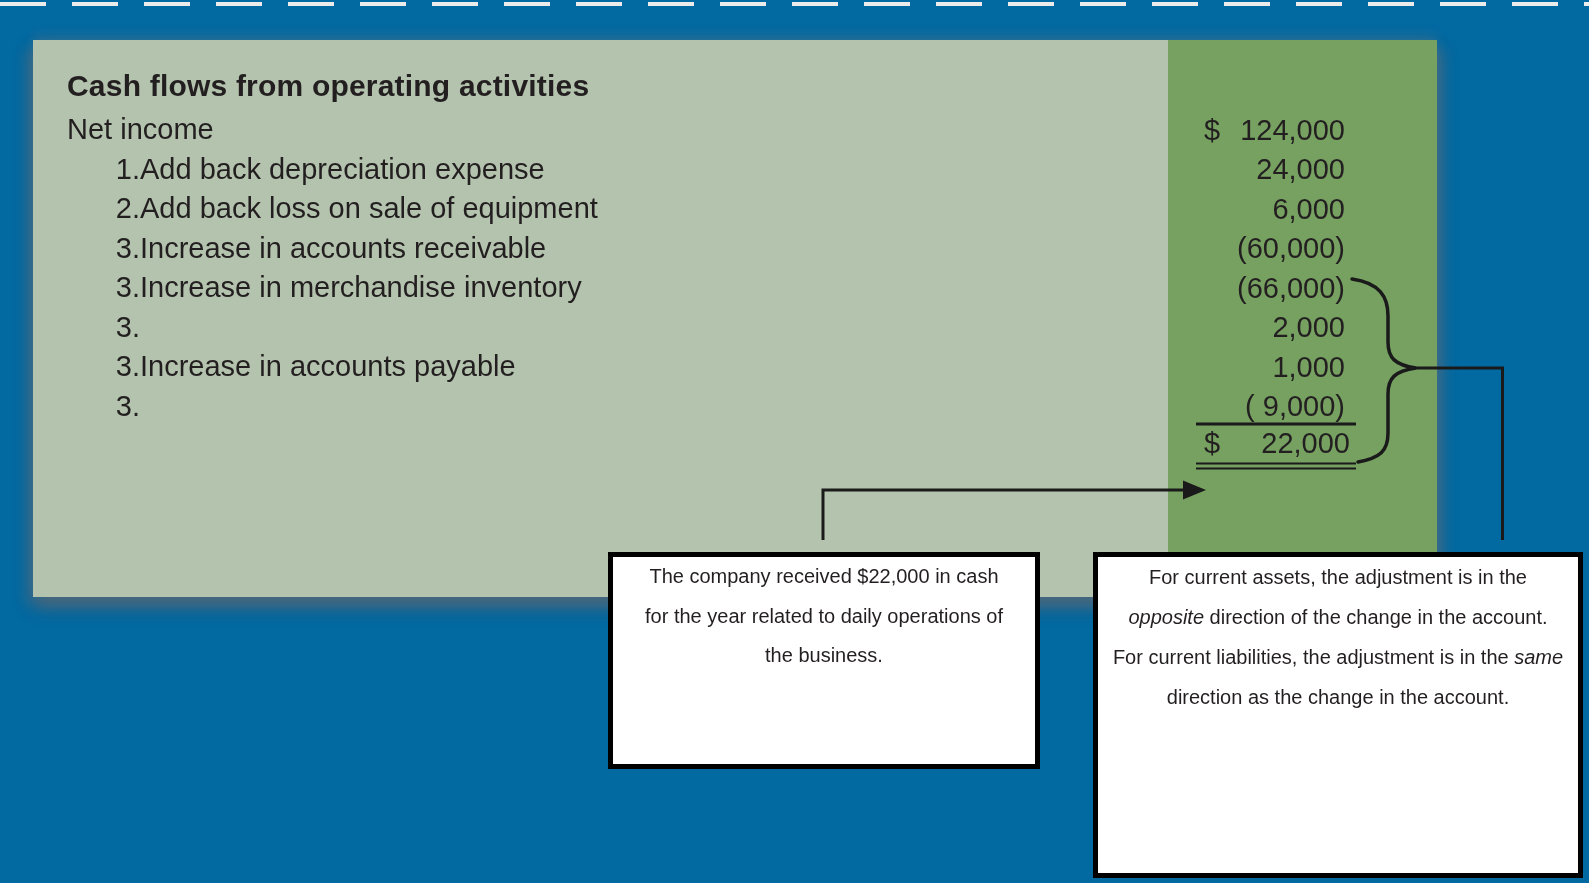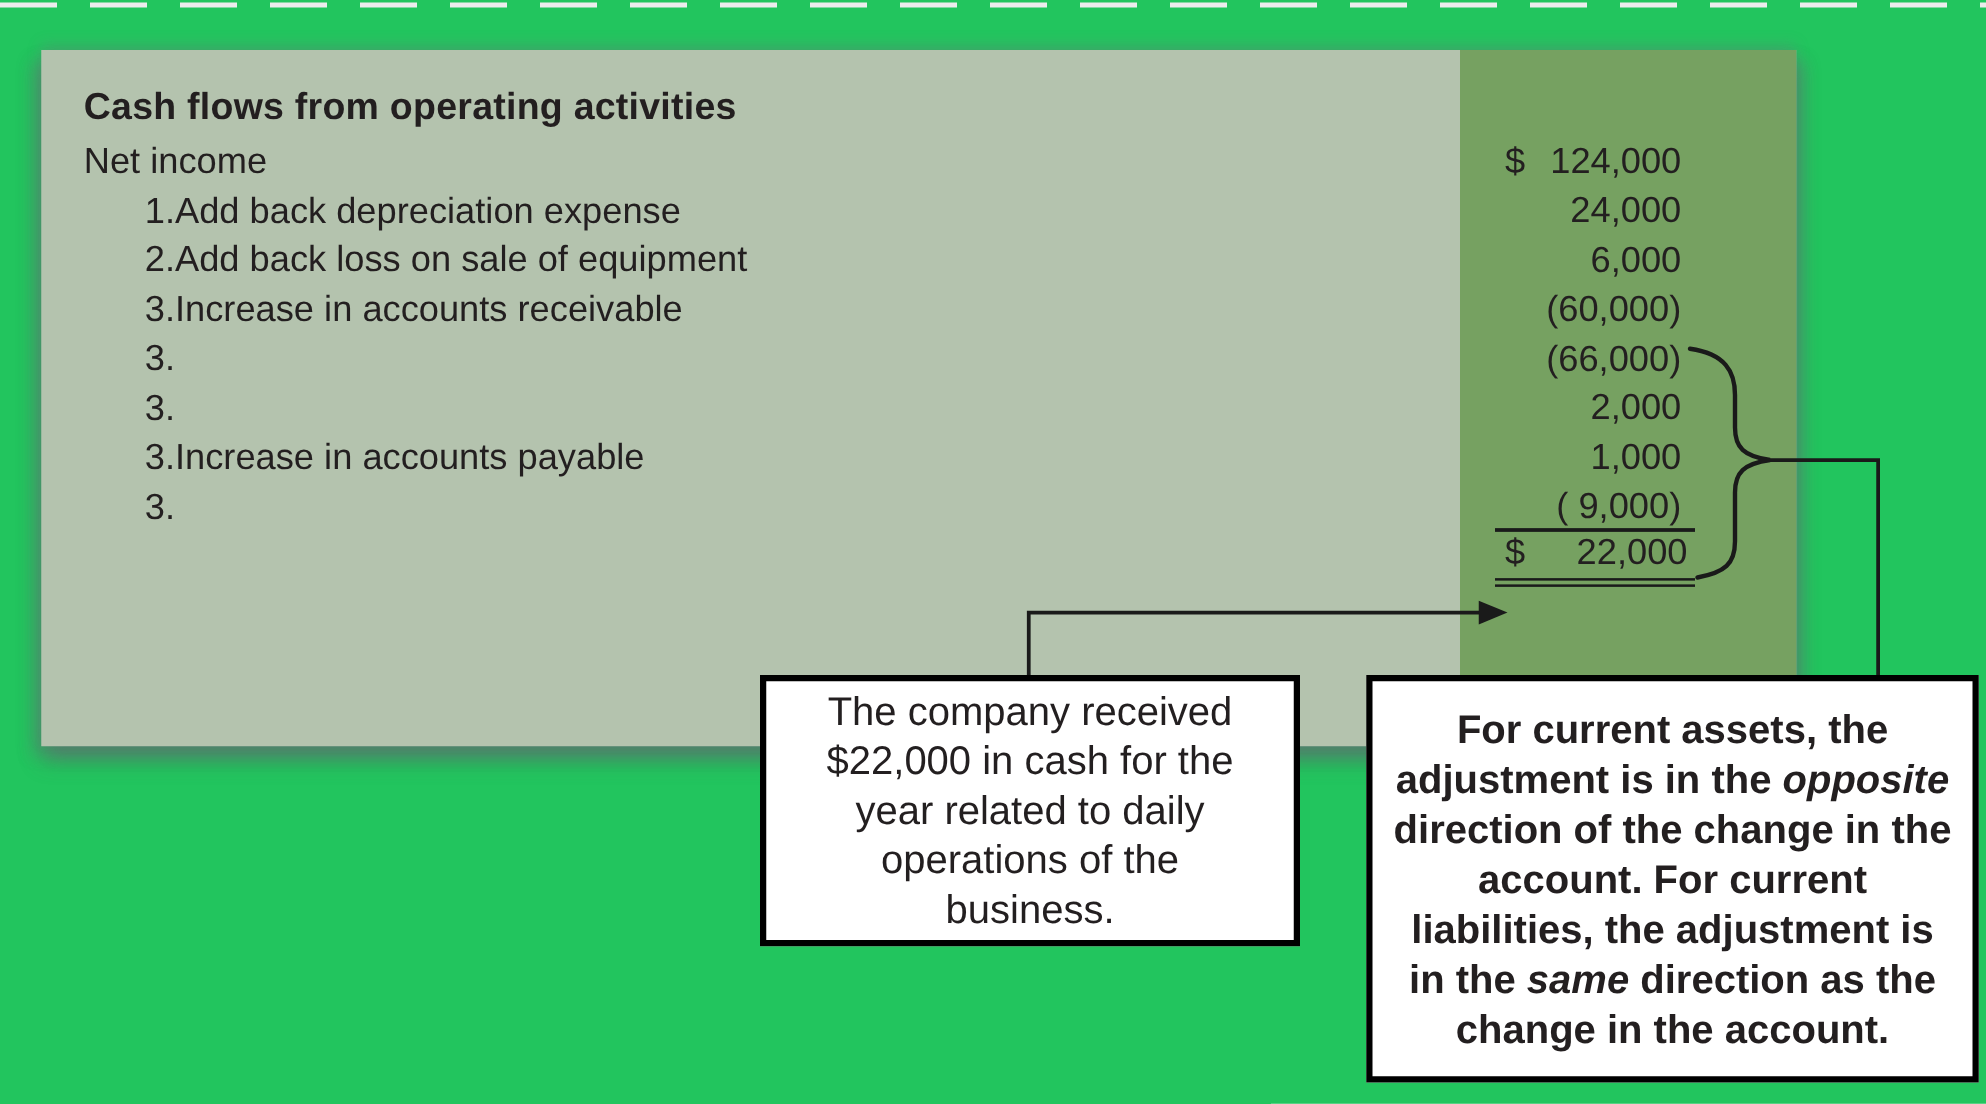--- a/index.html
+++ b/index.html
@@ -1,21 +1,21 @@
 <!DOCTYPE html>
 <html><head>
 <meta charset="utf-8">
 <style>
   html,body{margin:0;padding:0;background:#ffffff;}
   body{
     width:1589px;height:883px;position:relative;overflow:hidden;
     font-family:"Liberation Sans",sans-serif;
     color:var(--ink,#231f20);
   }
-  .canvas{position:absolute;inset:0;background:#22c55e;}
+  .canvas{position:absolute;inset:0;background:#0369a1;}
 
   
   .top-dashes{
     position:absolute;top:2px;left:0;width:100%;height:4px;
     background:repeating-linear-gradient(90deg,#ececec 0 46px,transparent 46px 72px);
   }
 
   
   .panel{
     position:absolute;left:33px;top:40px;width:1404px;height:557px;
@@ -45,25 +45,25 @@
     border-bottom:7px double var(--line,#1a1a1a);
   }
 
   
   svg.overlay{position:absolute;inset:0;width:1589px;height:883px;pointer-events:none;}
 
   
   .callout{
     position:absolute;background:var(--callout-bg,#ffffff);
     border:5px solid var(--callout-border,#000000);box-sizing:border-box;
-    display:flex;align-items:center;justify-content:center;text-align:center;
-    font-size:32px;line-height:39.5px;
+    display:flex;align-items:flex-start;justify-content:center;text-align:center;
+    font-size:20px;line-height:39.5px;margin-top:12px;
   }
   .callout.left-box{left:608px;top:540px;width:432px;height:217px;padding:0 26px;}
-  .callout.right-box{left:1093px;top:540px;width:490px;height:326px;padding:0 14px;line-height:40px;font-weight:bold;}
+  .callout.right-box{left:1093px;top:540px;width:490px;height:326px;padding:0 14px;line-height:40px;}
 </style>
 </head>
 <body style="--panel-light: #b4c3ae; --panel-dark: #76a161; --ink: #231f20; --line: #1a1a1a; --callout-bg: #ffffff; --callout-border: #000000;">
 
 <div class="canvas">
 
   <div class="top-dashes"></div>
 
   <div class="panel">
     <div class="panel-dark"></div>
@@ -85,20 +85,21 @@
             <span class="lbl">Add back loss on sale of equipment</span>
             <span class="amount"><span>6,000</span></span>
           </div>
           <div class="row">
             <span class="num">3.</span>
             <span class="lbl">Increase in accounts receivable</span>
             <span class="amount"><span>(60,000)</span></span>
           </div>
           <div class="row">
             <span class="num">3.</span>
+            <span class="lbl">Increase in merchandise inventory</span>
             <span class="amount"><span>(66,000)</span></span>
           </div>
           <div class="row">
             <span class="num">3.</span>
             <span class="amount"><span>2,000</span></span>
           </div>
           <div class="row">
             <span class="num">3.</span>
             <span class="lbl">Increase in accounts payable</span>
             <span class="amount"><span>1,000</span></span>

